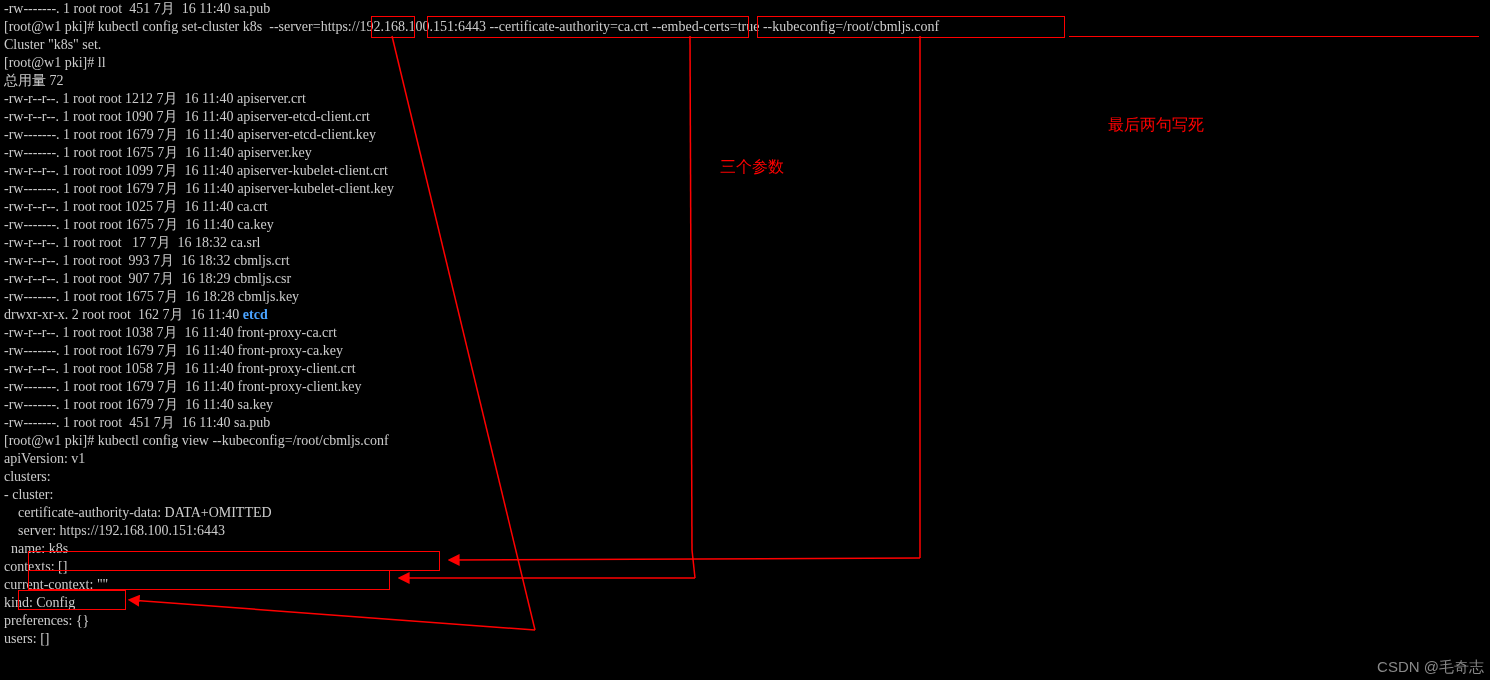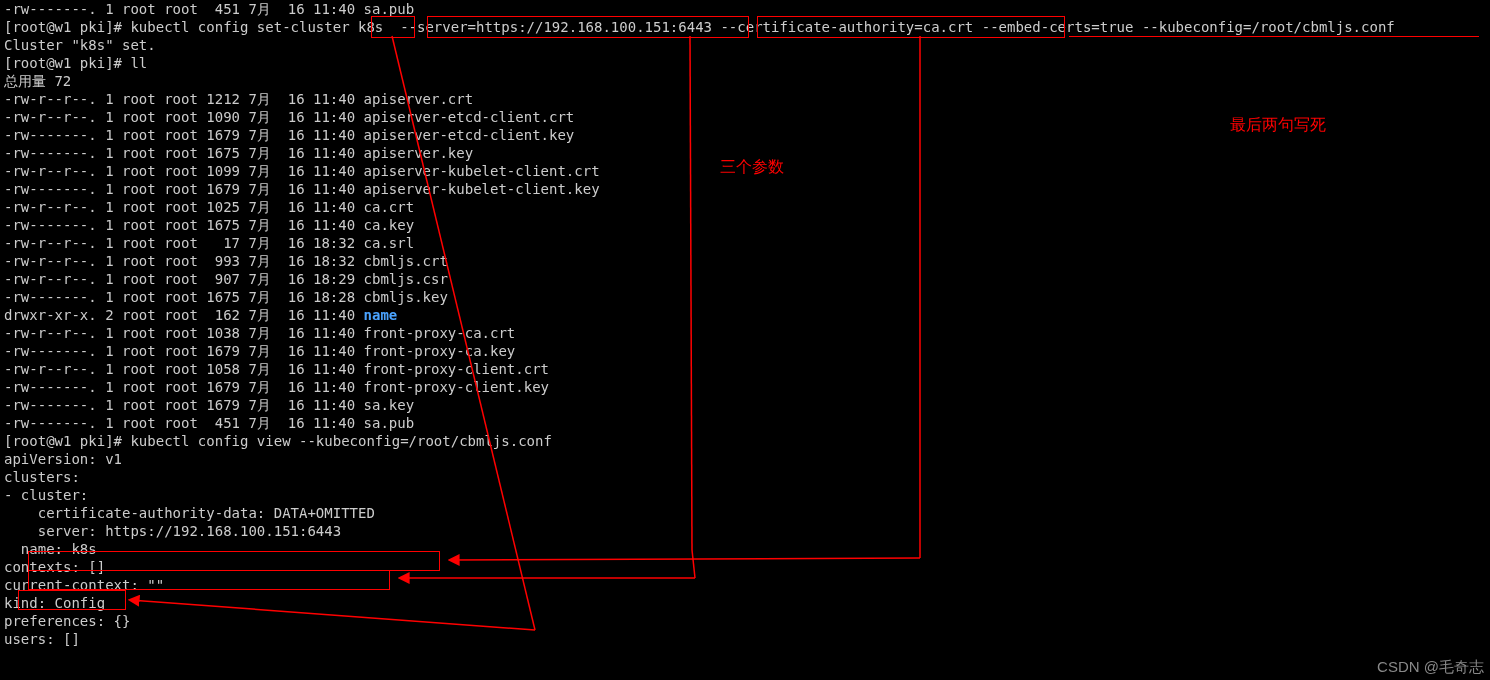--- a/index.html
+++ b/index.html
@@ -14,20 +14,21 @@
     height: 680px;
     overflow: hidden;
     position: relative;
   }
   pre.terminal {
     margin: 0;
     padding: 0 4px;
     white-space: pre;
     position: relative;
     z-index: 1;
+    font-family: Liberation Serif, serif;
   }
   .blue { color: #4aa3ff; font-weight: bold; }
   .credit {
     position: absolute;
     right: 6px;
     bottom: 4px;
     color: #888;
     font-family: sans-serif;
     font-size: 15px;
     z-index: 5;
@@ -67,21 +68,21 @@
 -rw-------. 1 root root 1679 7月  16 11:40 apiserver-etcd-client.key
 -rw-------. 1 root root 1675 7月  16 11:40 apiserver.key
 -rw-r--r--. 1 root root 1099 7月  16 11:40 apiserver-kubelet-client.crt
 -rw-------. 1 root root 1679 7月  16 11:40 apiserver-kubelet-client.key
 -rw-r--r--. 1 root root 1025 7月  16 11:40 ca.crt
 -rw-------. 1 root root 1675 7月  16 11:40 ca.key
 -rw-r--r--. 1 root root   17 7月  16 18:32 ca.srl
 -rw-r--r--. 1 root root  993 7月  16 18:32 cbmljs.crt
 -rw-r--r--. 1 root root  907 7月  16 18:29 cbmljs.csr
 -rw-------. 1 root root 1675 7月  16 18:28 cbmljs.key
-drwxr-xr-x. 2 root root  162 7月  16 11:40 <span class="blue">name</span>
+drwxr-xr-x. 2 root root  162 7月  16 11:40 <span class="blue">etcd</span>
 -rw-r--r--. 1 root root 1038 7月  16 11:40 front-proxy-ca.crt
 -rw-------. 1 root root 1679 7月  16 11:40 front-proxy-ca.key
 -rw-r--r--. 1 root root 1058 7月  16 11:40 front-proxy-client.crt
 -rw-------. 1 root root 1679 7月  16 11:40 front-proxy-client.key
 -rw-------. 1 root root 1679 7月  16 11:40 sa.key
 -rw-------. 1 root root  451 7月  16 11:40 sa.pub
 [root@w1 pki]# kubectl config view --kubeconfig=/root/cbmljs.conf
 apiVersion: v1
 clusters:
 - cluster:
@@ -116,15 +117,15 @@
 
   <line x1="690" y1="36" x2="692" y2="550" stroke="#f00" stroke-width="1.5"></line>
   <line x1="692" y1="550" x2="695" y2="578" stroke="#f00" stroke-width="1.5"></line>
   <line x1="695" y1="578" x2="400" y2="578" stroke="#f00" stroke-width="1.5" marker-end="url(#arrh)"></line>
 
   <line x1="920" y1="36" x2="920" y2="558" stroke="#f00" stroke-width="1.5"></line>
   <line x1="920" y1="558" x2="450" y2="560" stroke="#f00" stroke-width="1.5" marker-end="url(#arrh)"></line>
 </svg>
 
 <div class="annotation" style="left:720px; top:158px;">三个参数</div>
-<div class="annotation" style="left:1230px; top:116px;">最后两句写死</div>
+<div class="annotation" style="left:1108px; top:116px;">最后两句写死</div>
 
 <div class="credit">CSDN @毛奇志</div>
 
 </body></html>

